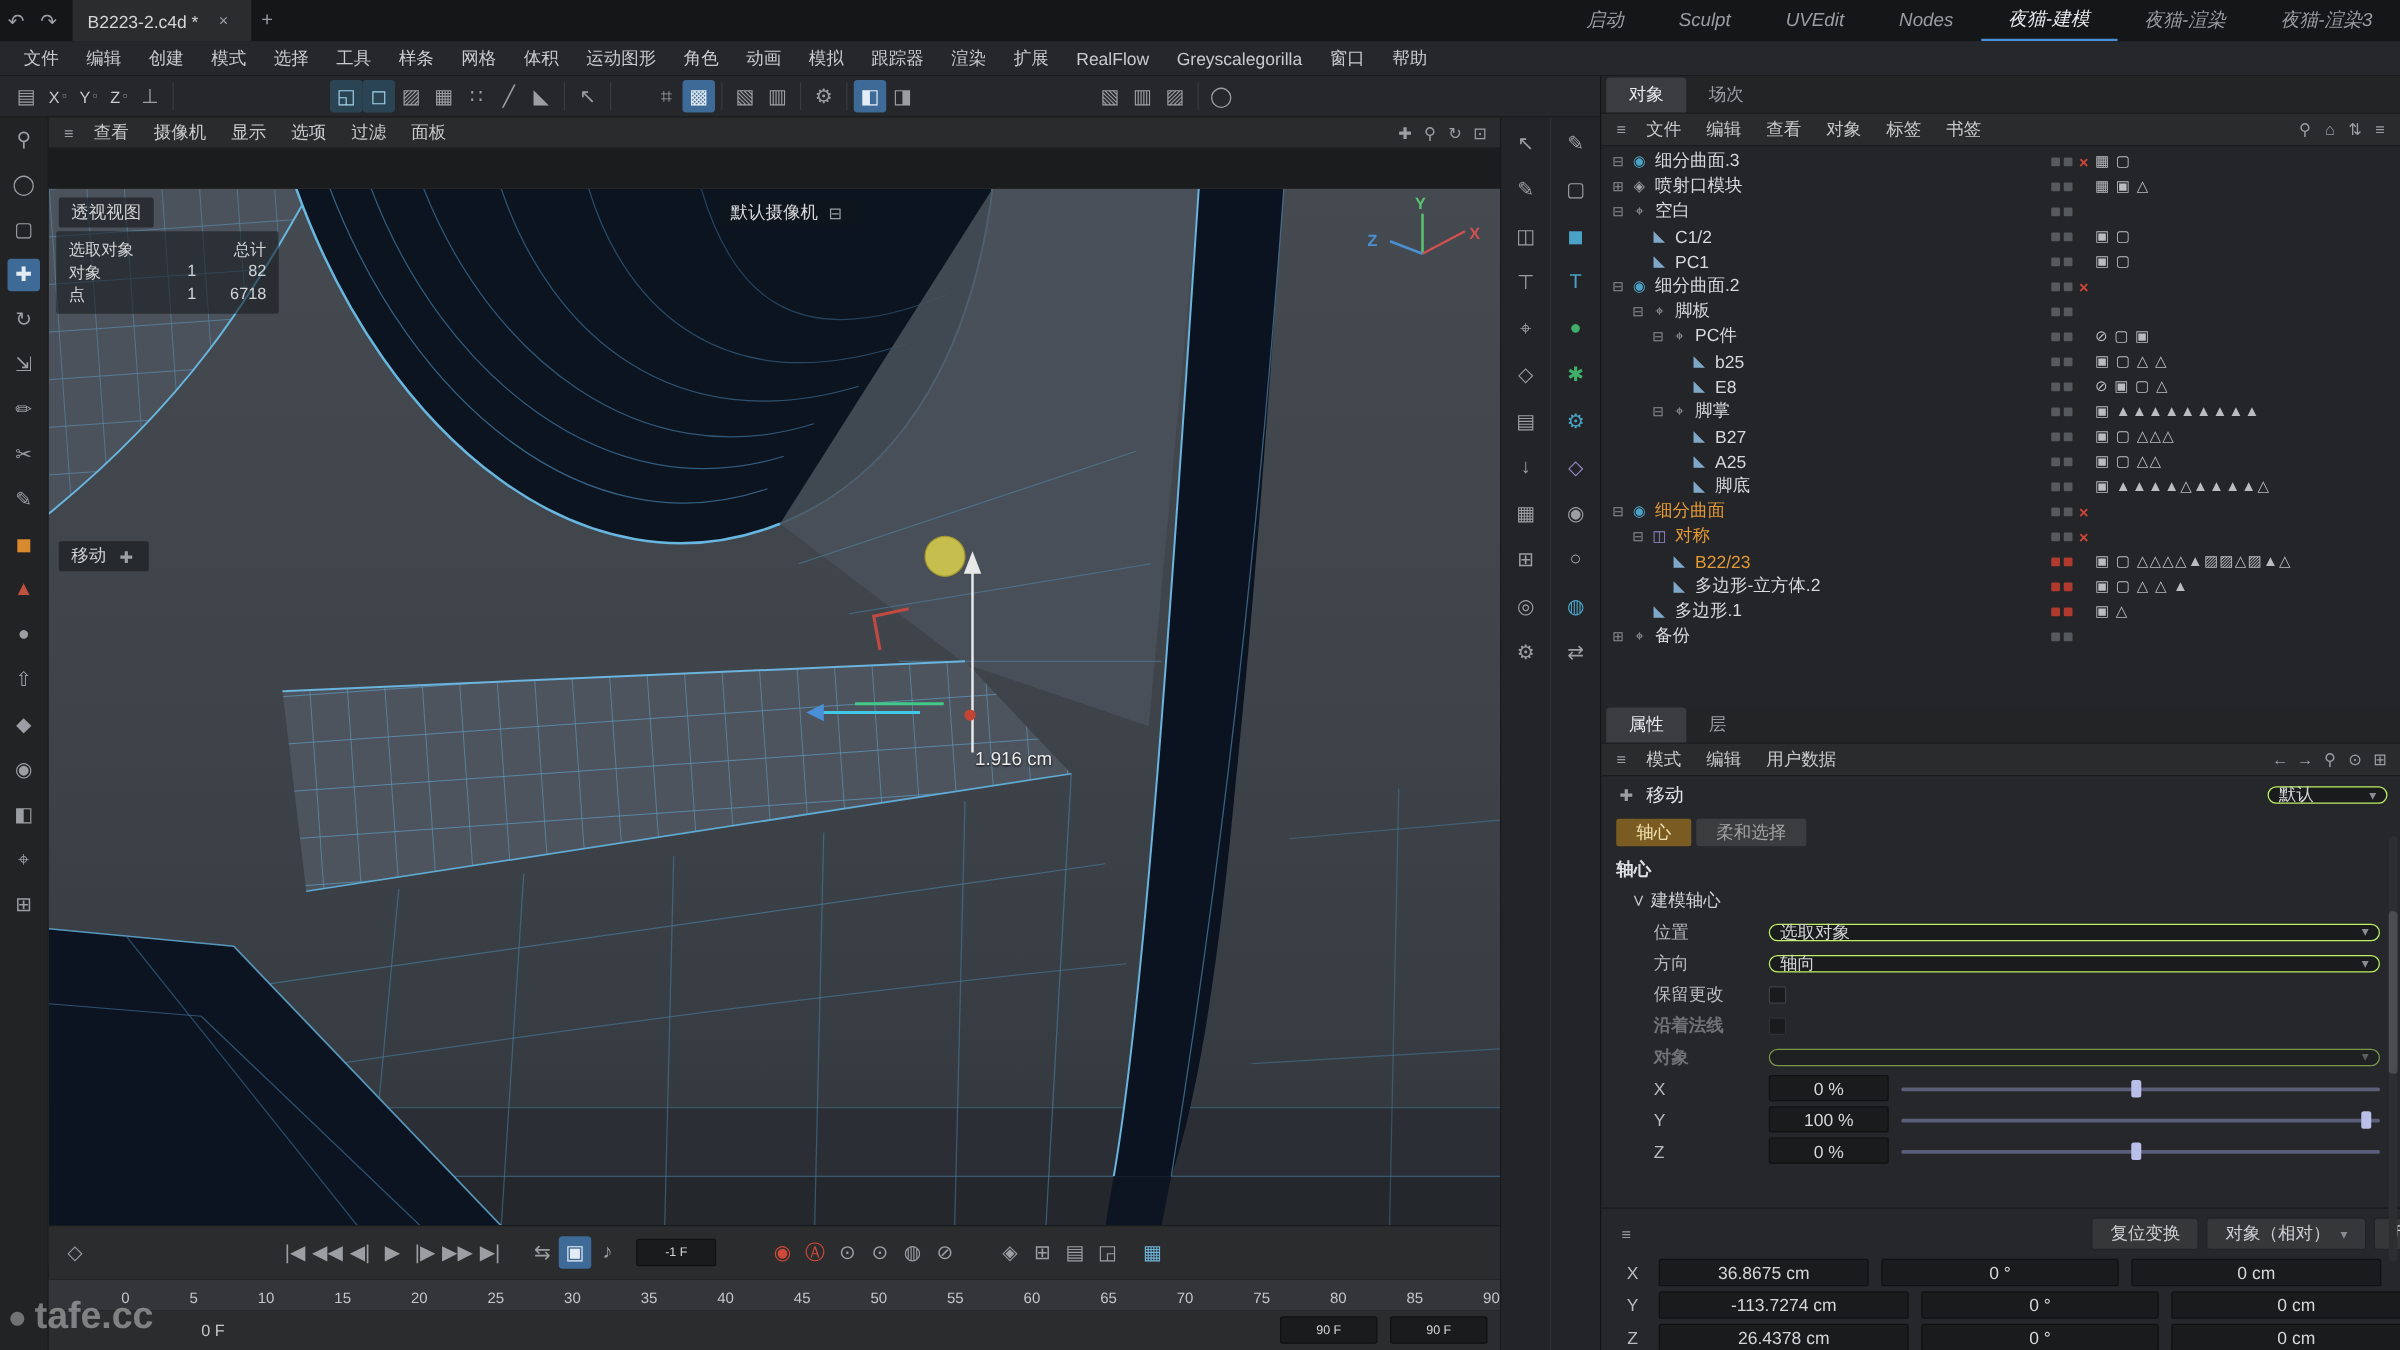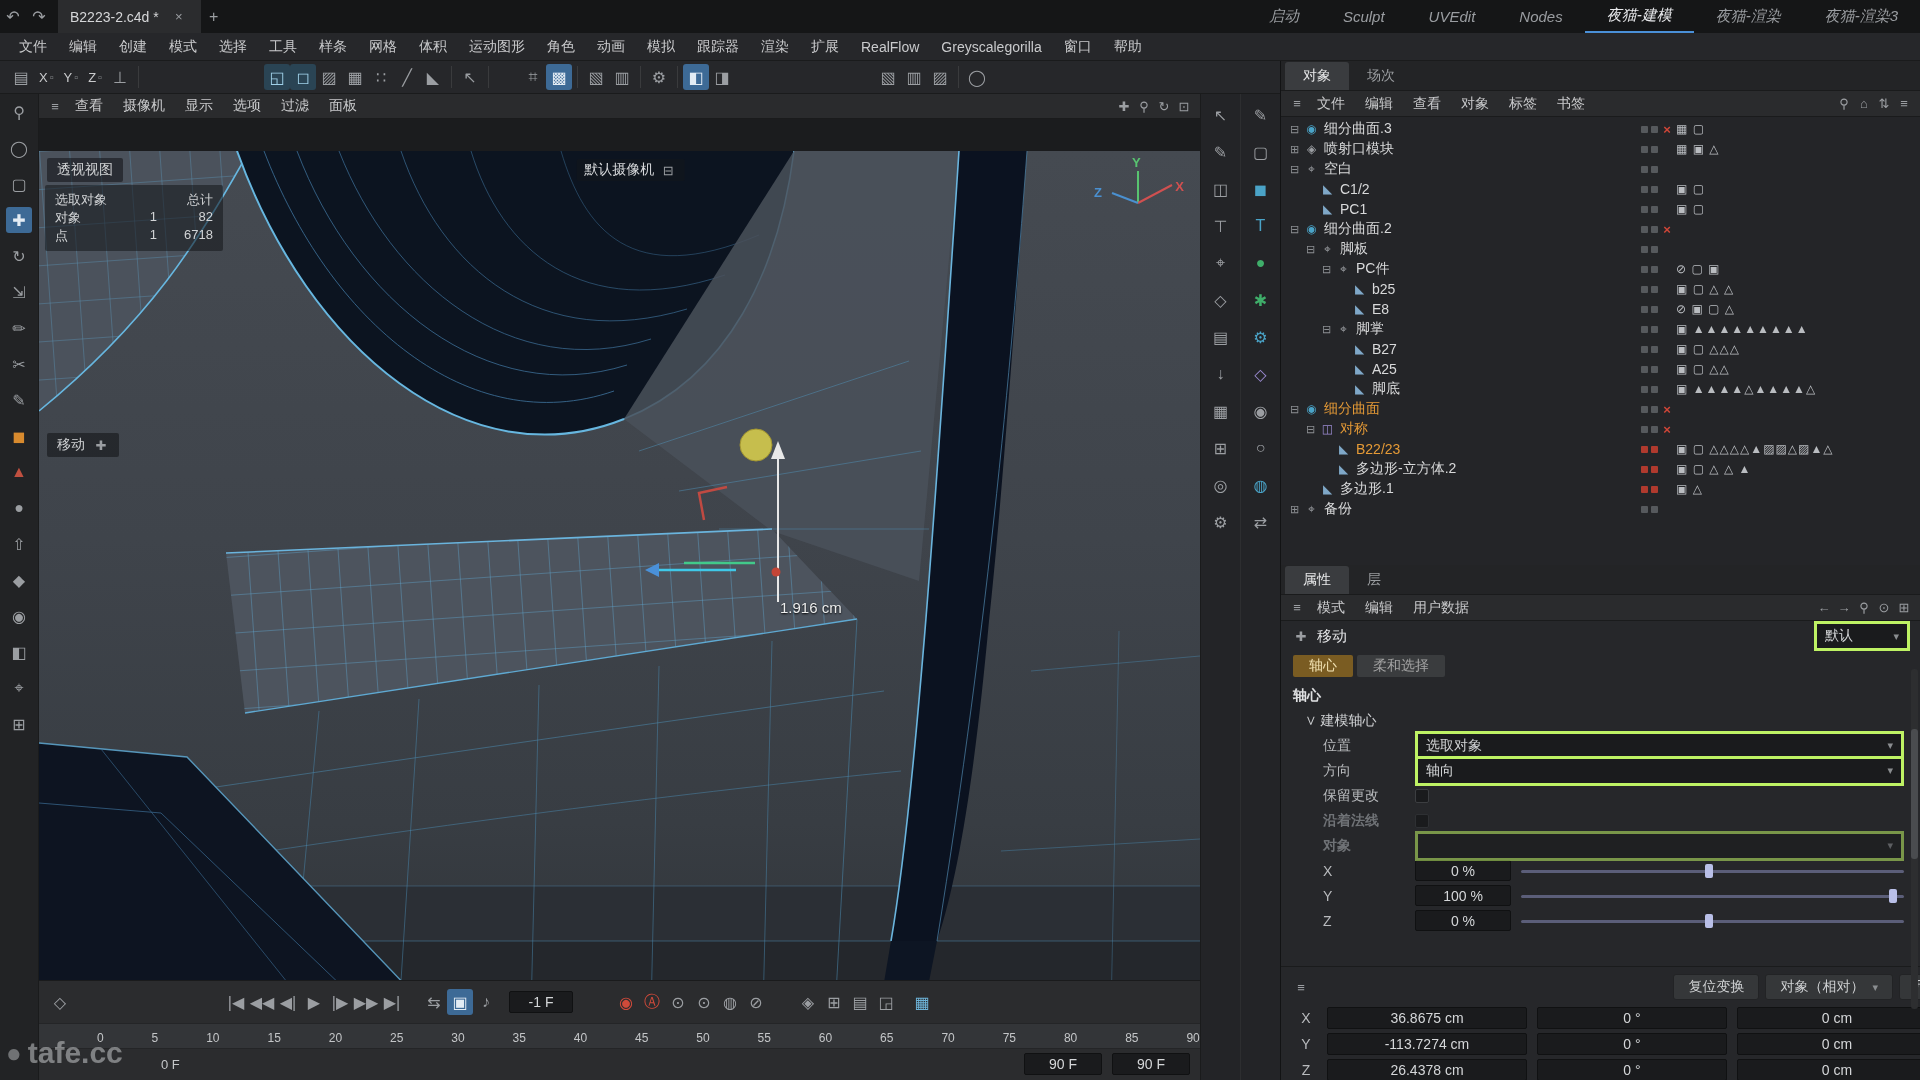--- a/index.html
+++ b/index.html
@@ -68,21 +68,21 @@
   #gizmo span { position:absolute; font-size:13px; font-weight:bold; }
   #ax-y { left:40px; top:0; color:#58c470; }
   #ax-x { right:0; top:24px; color:#d05050; }
   #ax-z { left:2px; top:30px; color:#4a90d0; }
 
   
   #timeline { left:0; top:886px; width:1161px; height:100px; background:#2b2c2e; border-top:1px solid #1a1b1c; }
   #tl-controls { display:flex; align-items:center; height:42px; padding:0 8px; }
   .tfield { background:#1a1b1d; border:1px solid #101112; border-radius:2px; height:22px;
             min-width:64px; display:flex; align-items:center; justify-content:center;
-            color:#d5d7d9; font-size:14px; padding:0 8px; }
+            color:#d5d7d9; font-size:10px; padding:0 8px; }
   #tl-ruler { height:26px; background:#333538; border-top:1px solid #242527; border-bottom:1px solid #242527;
               display:flex; align-items:flex-end; }
   #tick-row { margin-left:58px; width:1104px; display:flex; justify-content:space-between; }
   #tick-row span { font-size:12px; color:#c4c6c8; padding-bottom:3px; }
   #tl-bottom { height:30px; display:flex; align-items:center; padding:0 6px; font-size:13px; color:#c4c6c8; }
 
   
   #stripA { left:1200px; top:94px; width:40px; height:986px; background:#232427; border-left:1px solid #1a1b1c;
             display:flex; flex-direction:column; align-items:center; padding-top:8px; gap:11px; }
   #stripB { left:1240px; top:94px; width:40px; height:986px; background:#232427; border-left:1px solid #2d2e30;
@@ -107,21 +107,21 @@
   .orow .oname.orange { color:#e59a36; }
   .orow .fill { flex:1; }
   .dot { width:7px; height:7px; border-radius:1px; background:#56595d; margin-left:3px; flex:none; }
   .dot.red { background:#b03a2e; }
   .orow .xmark { width:18px; text-align:center; color:#cf4638; font-weight:bold; font-size:13px; flex:none; }
   .orow .tags { width:238px; overflow:hidden; white-space:nowrap; color:#b9bcc0; font-size:12px;
                 letter-spacing:1px; text-align:left; flex:none; }
 
   #attr-toolhead { display:flex; align-items:center; height:30px; padding:0 10px; }
   #attr-toolhead .title { color:#e3e4e6; font-size:15px; margin-left:6px; }
-  .dd { background:#1a1b1d; border:3px solid #bef264; border-radius:0; height:30px;
+  .dd { background:#1a1b1d; border:1px solid #bef264; border-radius:10px; height:14px;
         display:flex; align-items:center; justify-content:space-between; padding:0 8px;
         color:#d2d4d6; font-size:14px; }
   .dd .caret { color:#8a8d90; font-size:11px; margin-left:8px; }
   #preset-dd { margin-left:auto; width:96px; }
   #subtabs { display:flex; gap:4px; padding:4px 0 6px 12px; }
   .subtab { height:22px; padding:0 16px; display:flex; align-items:center; font-size:14px;
             border-radius:2px; background:#3a3c3e; color:#a3a3a3; }
   .subtab.active { background:#7a5c22; color:#f0e0b0; }
   .attr-section { padding:4px 0 2px 12px; color:#dfe0e2; font-weight:bold; font-size:14px; }
   .attr-group { padding:5px 0 3px 24px; color:#cfd1d3; font-size:14px; }
@@ -813,21 +813,21 @@
         <div class="cbtn">复位变换</div>
         <div class="cbtn">
           <span>对象（相对）</span>
           <span class="caret" style="color:#8a8d90;font-size:11px">▾</span>
         </div>
         <div class="cbtn" style="margin-right:-46px">尺寸</div>
       </div>
     </div>
     <div class="coord-row">
       <span class="coord-axis">X</span>
-      <div class="coord-field" style="width:200px">36.8675 cm</div>
+      <div class="coord-field" style="width:168px">36.8675 cm</div>
       <div class="coord-field" style="width:190px">0 °</div>
       <div class="coord-field" style="width:200px">0 cm</div>
     </div>
     <div class="coord-row">
       <span class="coord-axis">Y</span>
       <div class="coord-field" style="width:200px">-113.7274 cm</div>
       <div class="coord-field" style="width:190px">0 °</div>
       <div class="coord-field" style="width:200px">0 cm</div>
     </div>
     <div class="coord-row">

